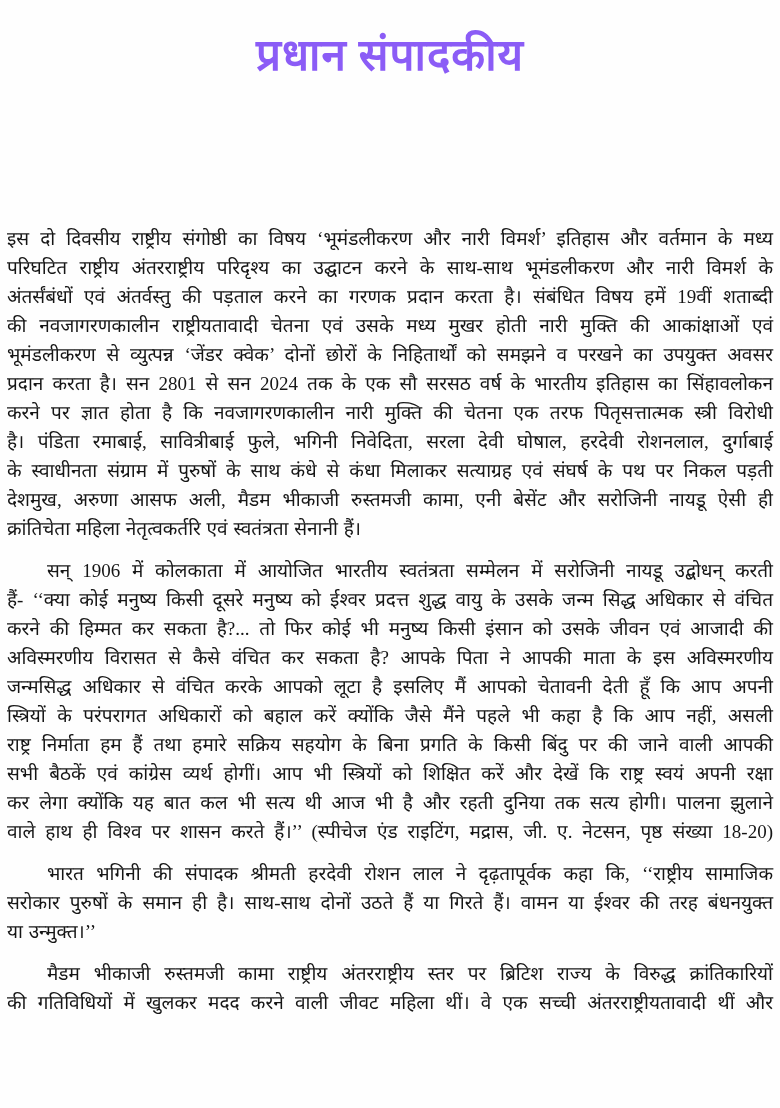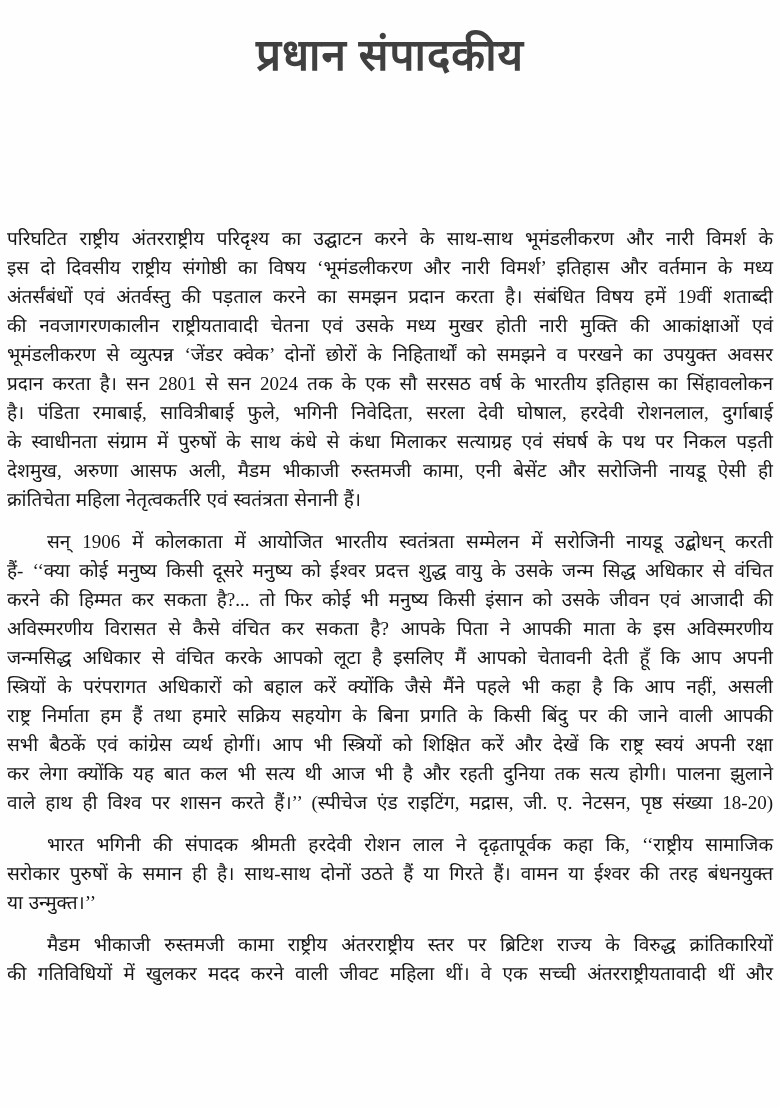--- a/index.html
+++ b/index.html
@@ -16,21 +16,21 @@
     color: #151515;
     font-family: "Liberation Serif", "DejaVu Serif", serif;
     overflow: hidden;
   }
   .title {
     padding-top: 28px;
     text-align: center;
     font-size: 44px;
     line-height: 56px;
     font-weight: 700;
-    color: #404040;
+    color: #8b5cf6;
     letter-spacing: 1px;
   }
   .body-text {
     margin-top: 140px;
     padding: 0 7px;
     font-size: 19px;
   }
   .para {
     margin: 0 0 13px 0;
   }
@@ -51,26 +51,27 @@
 </style>
 </head>
 <body>
 
 <div class="page">
   <div class="title">प्रधान संपादकीय</div>
 
   <div class="body-text">
 
   <div class="para">
+        <div class="line">इस दो दिवसीय राष्ट्रीय संगोष्ठी का विषय ‘भूमंडलीकरण और नारी विमर्श’ इतिहास और वर्तमान के मध्य</div>
         <div class="line">परिघटित राष्ट्रीय अंतरराष्ट्रीय परिदृश्य का उद्घाटन करने के साथ-साथ भूमंडलीकरण और नारी विमर्श के</div>
-        <div class="line">इस दो दिवसीय राष्ट्रीय संगोष्ठी का विषय ‘भूमंडलीकरण और नारी विमर्श’ इतिहास और वर्तमान के मध्य</div>
-        <div class="line">अंतर्संबंधों एवं अंतर्वस्तु की पड़ताल करने का समझन प्रदान करता है। संबंधित विषय हमें 19वीं शताब्दी</div>
+        <div class="line">अंतर्संबंधों एवं अंतर्वस्तु की पड़ताल करने का गरणक प्रदान करता है। संबंधित विषय हमें 19वीं शताब्दी</div>
         <div class="line">की नवजागरणकालीन राष्ट्रीयतावादी चेतना एवं उसके मध्य मुखर होती नारी मुक्ति की आकांक्षाओं एवं</div>
         <div class="line">भूमंडलीकरण से व्युत्पन्न ‘जेंडर क्वेक’ दोनों छोरों के निहितार्थों को समझने व परखने का उपयुक्त अवसर</div>
         <div class="line">प्रदान करता है। सन 2801 से सन 2024 तक के एक सौ सरसठ वर्ष के भारतीय इतिहास का सिंहावलोकन</div>
+        <div class="line">करने पर ज्ञात होता है कि नवजागरणकालीन नारी मुक्ति की चेतना एक तरफ पितृसत्तात्मक स्त्री विरोधी</div>
         <div class="line">है। पंडिता रमाबाई, सावित्रीबाई फुले, भगिनी निवेदिता, सरला देवी घोषाल, हरदेवी रोशनलाल, दुर्गाबाई</div>
         <div class="line">के स्वाधीनता संग्राम में पुरुषों के साथ कंधे से कंधा मिलाकर सत्याग्रह एवं संघर्ष के पथ पर निकल पड़ती</div>
         <div class="line">देशमुख, अरुणा आसफ अली, मैडम भीकाजी रुस्तमजी कामा, एनी बेसेंट और सरोजिनी नायडू ऐसी ही</div>
         <div class="line short">क्रांतिचेता महिला नेतृत्वकर्तरि एवं स्वतंत्रता सेनानी हैं।</div>
       </div>
       <div class="para">
         <div class="line indent">सन् 1906 में कोलकाता में आयोजित भारतीय स्वतंत्रता सम्मेलन में सरोजिनी नायडू उद्बोधन् करती</div>
         <div class="line">हैं- ‘‘क्या कोई मनुष्य किसी दूसरे मनुष्य को ईश्वर प्रदत्त शुद्ध वायु के उसके जन्म सिद्ध अधिकार से वंचित</div>
         <div class="line">करने की हिम्मत कर सकता है?... तो फिर कोई भी मनुष्य किसी इंसान को उसके जीवन एवं आजादी की</div>
         <div class="line">अविस्मरणीय विरासत से कैसे वंचित कर सकता है? आपके पिता ने आपकी माता के इस अविस्मरणीय</div>

